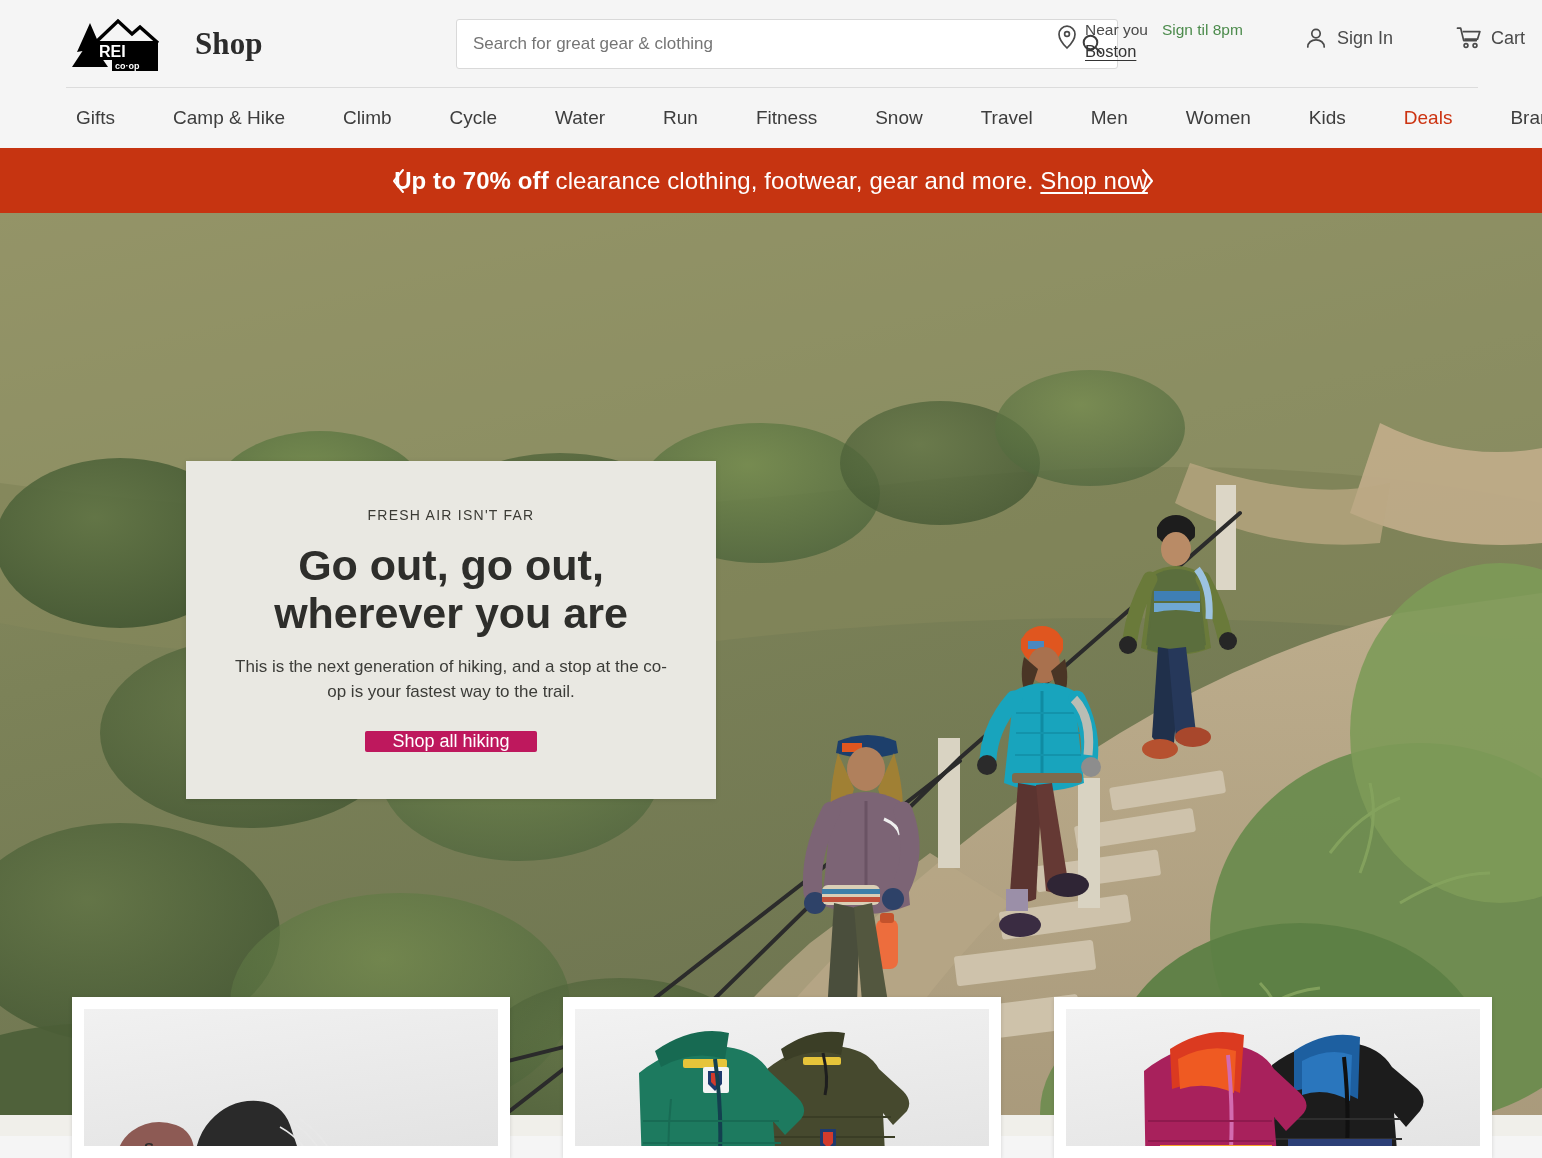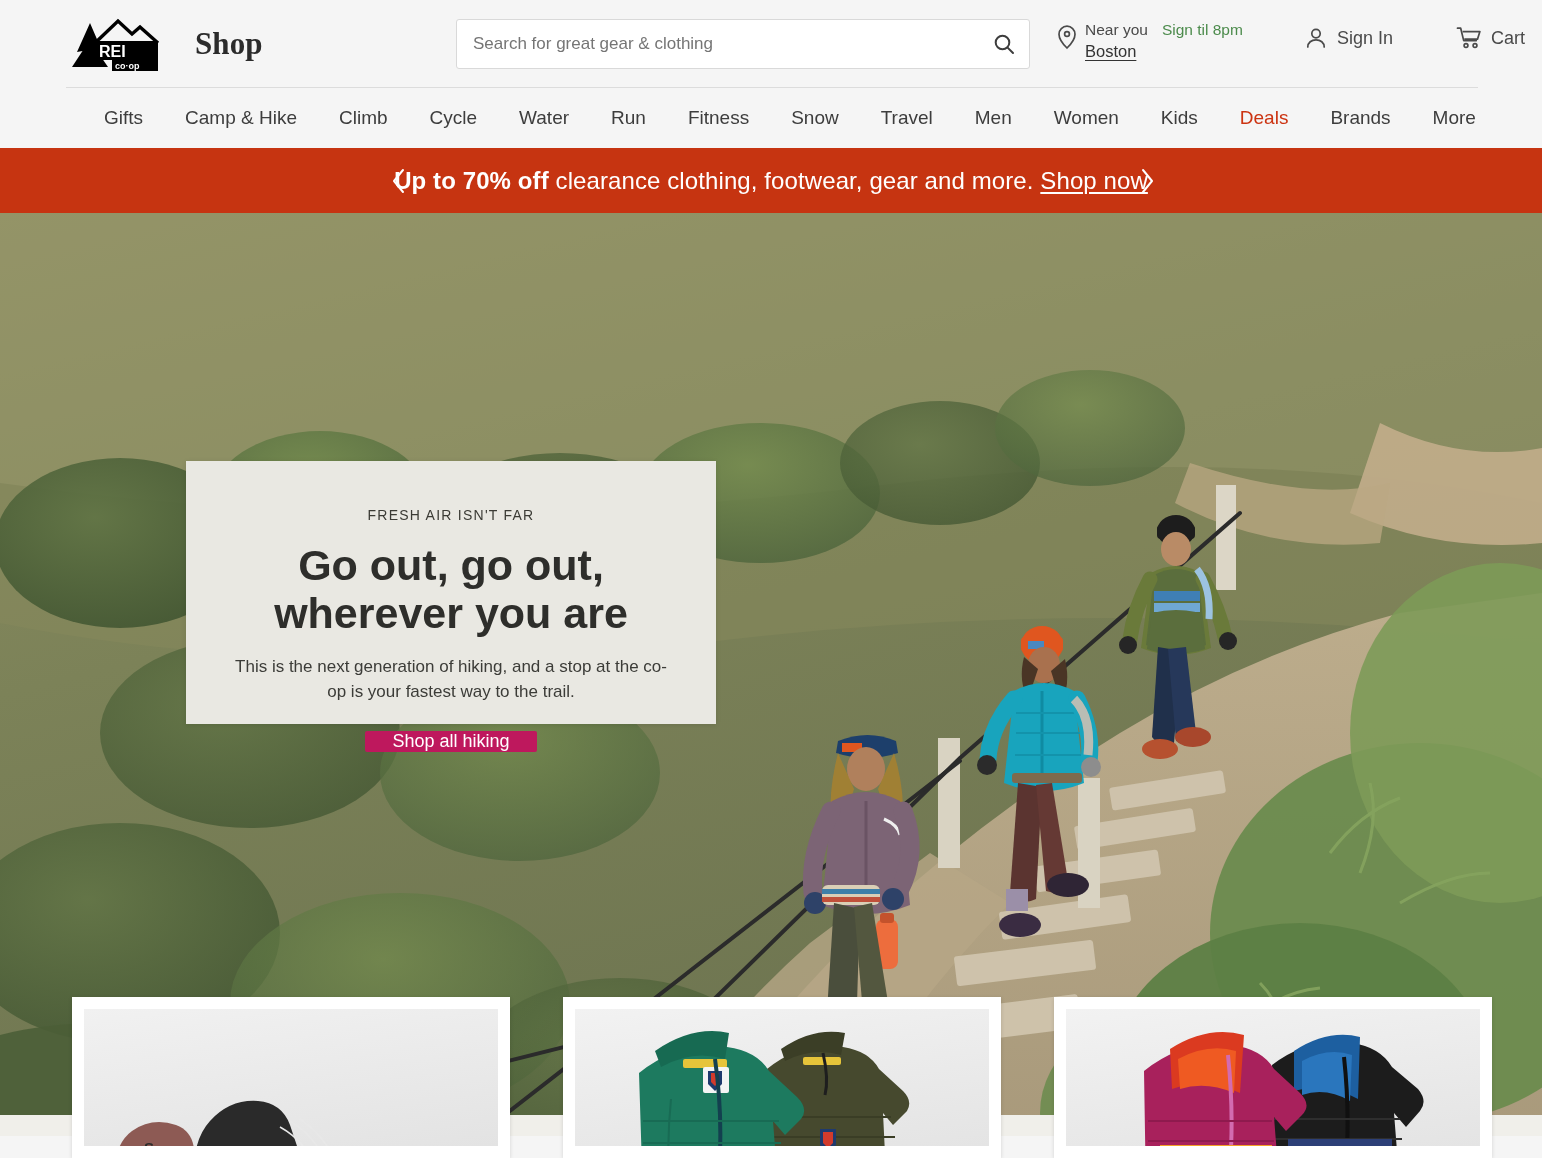--- a/index.html
+++ b/index.html
@@ -31,21 +31,21 @@
     font-size: 31px;
     font-weight: 700;
     color: #2b2b2b;
     letter-spacing: .1px;
   }
 
   .search-wrap {
     position: absolute;
     left: 456px;
     top: 19px;
-    width: 574px;
+    width: 662px;
     height: 50px;
   }
   .search-input {
     width: 100%;
     height: 100%;
     background: #ffffff;
     border: 1px solid #d9d9d9;
     border-radius: 3px;
     font-family: "Liberation Sans", sans-serif;
     font-size: 17px;
@@ -102,22 +102,22 @@
     bottom: 0; height: 1px;
     background: #dcdcdc;
   }
 
   
   .navbar {
     height: 60px;
     background: #f5f5f5;
     display: flex;
     align-items: center;
-    padding-left: 104px;
-    gap: 0;
+    padding-left: 76px;
+    gap: 16px;
   }
   .nav-item {
     font-size: 19px;
     color: #3d3d3d;
     margin-right: 42px;
     cursor: pointer;
     white-space: nowrap;
   }
   .nav-item.deals { color: #cc3311; }
 
@@ -164,21 +164,21 @@
     background: #8d8a6d;
   }
   .hero-photo { position: absolute; inset: 0; }
   .hero-photo svg { width: 100%; height: 100%; display: block; }
 
   .hero-card {
     position: absolute;
     left: 186px;
     top: 248px;
     width: 530px;
-    height: 263px;
+    height: 338px;
     background: #e9e8e2;
     padding: 46px 44px 0;
     text-align: center;
     box-shadow: 0 1px 5px rgba(0,0,0,.10);
   }
   .hero-eyebrow {
     font-size: 14px;
     letter-spacing: 1.25px;
     color: #3b3b35;
     font-weight: 500;

